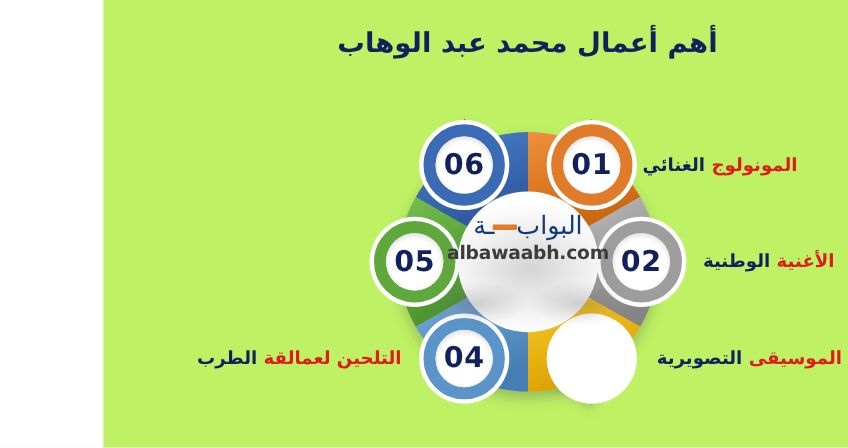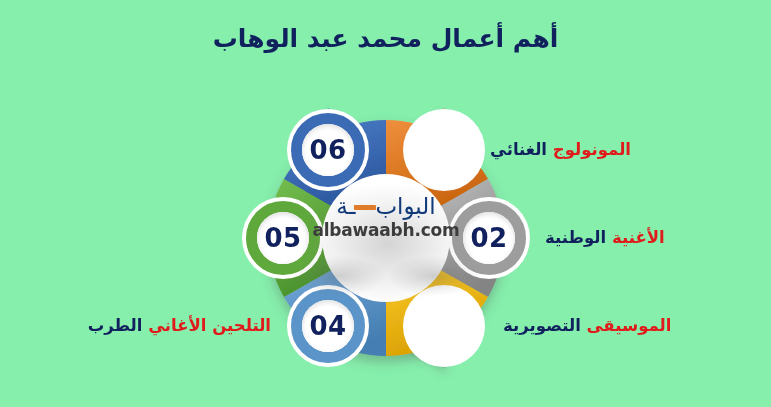--- a/index.html
+++ b/index.html
@@ -11,23 +11,23 @@
   body {
     width: 771px;
     height: 407px;
     overflow: hidden;
     font-family: "DejaVu Sans", "Liberation Sans", sans-serif;
     position: relative;
   }
 
   #canvas {
     position: relative;
-    width: 771px;
+    width: 677px;
     height: 407px;
-    background: #86efac;
+    background: #bef264;
     overflow: hidden;
   }
 
   
   .title {
     position: absolute;
     top: 24px;
     left: 0;
     width: 771px;
     text-align: center;
@@ -274,20 +274,25 @@
         <circle cx="213" cy="62" r="41"></circle>
         <circle cx="258" cy="150" r="41"></circle>
         <circle cx="213" cy="238" r="41"></circle>
         <circle cx="97" cy="238" r="41"></circle>
         <circle cx="52" cy="150" r="41"></circle>
         <circle cx="97" cy="62" r="41"></circle>
         <circle cx="155" cy="150" r="64"></circle>
       </g>
     </svg>
 
+    <div class="node" style="left:407px; top:25px;">
+      <div class="ring" style="border-color:#e07b2a;"></div>
+      <div class="inner"></div>
+      <span class="num">01</span>
+    </div>
 
     <div class="node" style="left:452px; top:113px;">
       <div class="ring" style="border-color:#9d9d9d;"></div>
       <div class="inner"></div>
       <span class="num">02</span>
     </div>
 
 
     <div class="node" style="left:291px; top:201px;">
       <div class="ring" style="border-color:#5b94c8;"></div>
@@ -323,20 +328,20 @@
       <span class="hl">المونولوج</span>
       <span>الغنائي</span>
     </div>
 
     <div class="label right" style="left:503px; top:228px;">
       <span class="hl">الموسيقى</span>
       <span>التصويرية</span>
     </div>
 
     <div class="label left" style="right:500px; top:228px;">
-      <span class="hl">التلحين الأغاني</span>
+      <span class="hl">التلحين لعمالقة</span>
       <span>الطرب</span>
     </div>
 
 
 
   </div>
 </div>
 
 </body></html>

